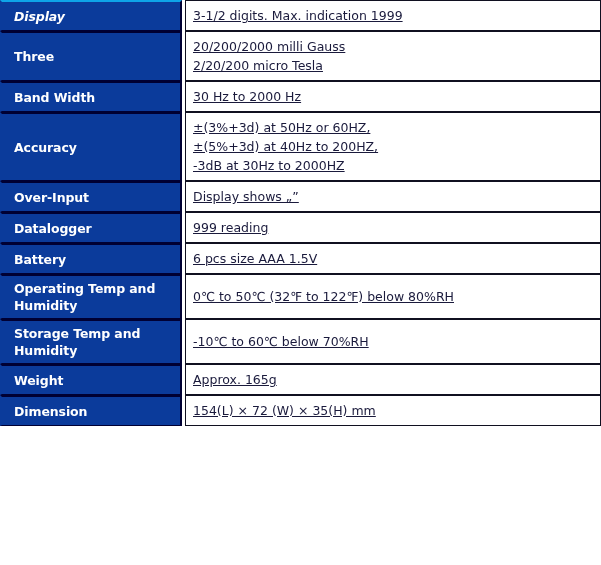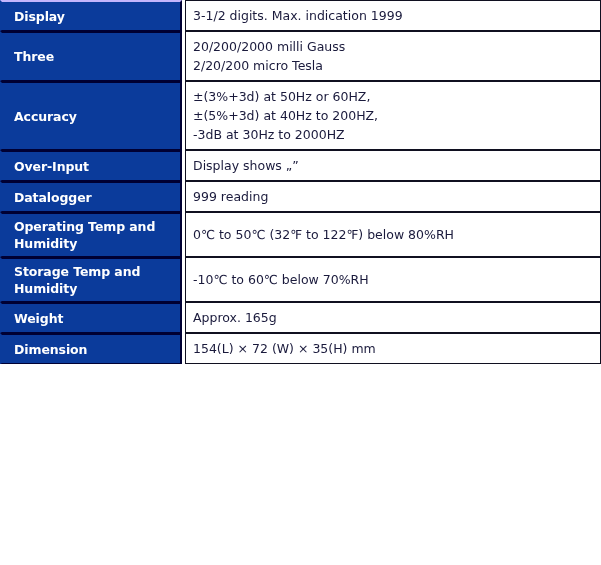--- a/index.html
+++ b/index.html
@@ -36,21 +36,22 @@
     letter-spacing: -0.1px;
     padding: 4px 0 4px 12px;
     vertical-align: middle;
     border-top: 2px solid #000033;
     border-bottom: 1px solid #000033;
     border-left: 2px solid #0B3B9B;
     border-right: 2px solid #000033;
     box-sizing: border-box;
   }
   tr:first-child td.label-cell {
-    border-top: 2px solid #c4b5fd;
+    border-top: 2px solid #0ea5e9;
+    font-style: italic;
   }
 
   
   td.value-cell {
     background: #FFFFFF;
     color: #1A1A3C;
     font-size: 12.5px;
     line-height: 19px;
     padding: 5px 6px 5px 7px;
     vertical-align: middle;
@@ -65,20 +66,21 @@
   td.gutter {
     width: 3px;
     padding: 0;
     background: #FFFFFF;
     border: none;
   }
 
   .value-line {
     display: block;
     white-space: pre;
+    text-decoration: underline;
   }
 </style>
 </head>
 <body>
 
 <table id="spec-table">
   <tbody>
       <tr>
         <td class="label-cell">Display</td>
         <td class="gutter"></td>
@@ -88,40 +90,54 @@
       </tr>
       <tr>
         <td class="label-cell">Three</td>
         <td class="gutter"></td>
         <td class="value-cell">
           <span class="value-line">20/200/2000 milli Gauss</span>
           <span class="value-line">2/20/200 micro Tesla</span>
         </td>
       </tr>
       <tr>
+        <td class="label-cell">Band Width</td>
+        <td class="gutter"></td>
+        <td class="value-cell">
+          <span class="value-line">30 Hz to 2000 Hz</span>
+        </td>
+      </tr>
+      <tr>
         <td class="label-cell">Accuracy</td>
         <td class="gutter"></td>
         <td class="value-cell">
           <span class="value-line">±(3%+3d) at 50Hz or 60HZ,</span>
           <span class="value-line">±(5%+3d) at 40Hz to 200HZ,</span>
           <span class="value-line">-3dB at 30Hz to 2000HZ</span>
         </td>
       </tr>
       <tr>
         <td class="label-cell">Over-Input</td>
         <td class="gutter"></td>
         <td class="value-cell">
           <span class="value-line">Display shows „”</span>
         </td>
       </tr>
       <tr>
         <td class="label-cell">Datalogger</td>
         <td class="gutter"></td>
         <td class="value-cell">
           <span class="value-line">999 reading</span>
+        </td>
+      </tr>
+      <tr>
+        <td class="label-cell">Battery</td>
+        <td class="gutter"></td>
+        <td class="value-cell">
+          <span class="value-line">6 pcs size AAA 1.5V</span>
         </td>
       </tr>
       <tr>
         <td class="label-cell">Operating Temp and Humidity</td>
         <td class="gutter"></td>
         <td class="value-cell">
           <span class="value-line">0℃ to 50℃ (32℉ to 122℉) below 80%RH</span>
         </td>
       </tr>
       <tr>

